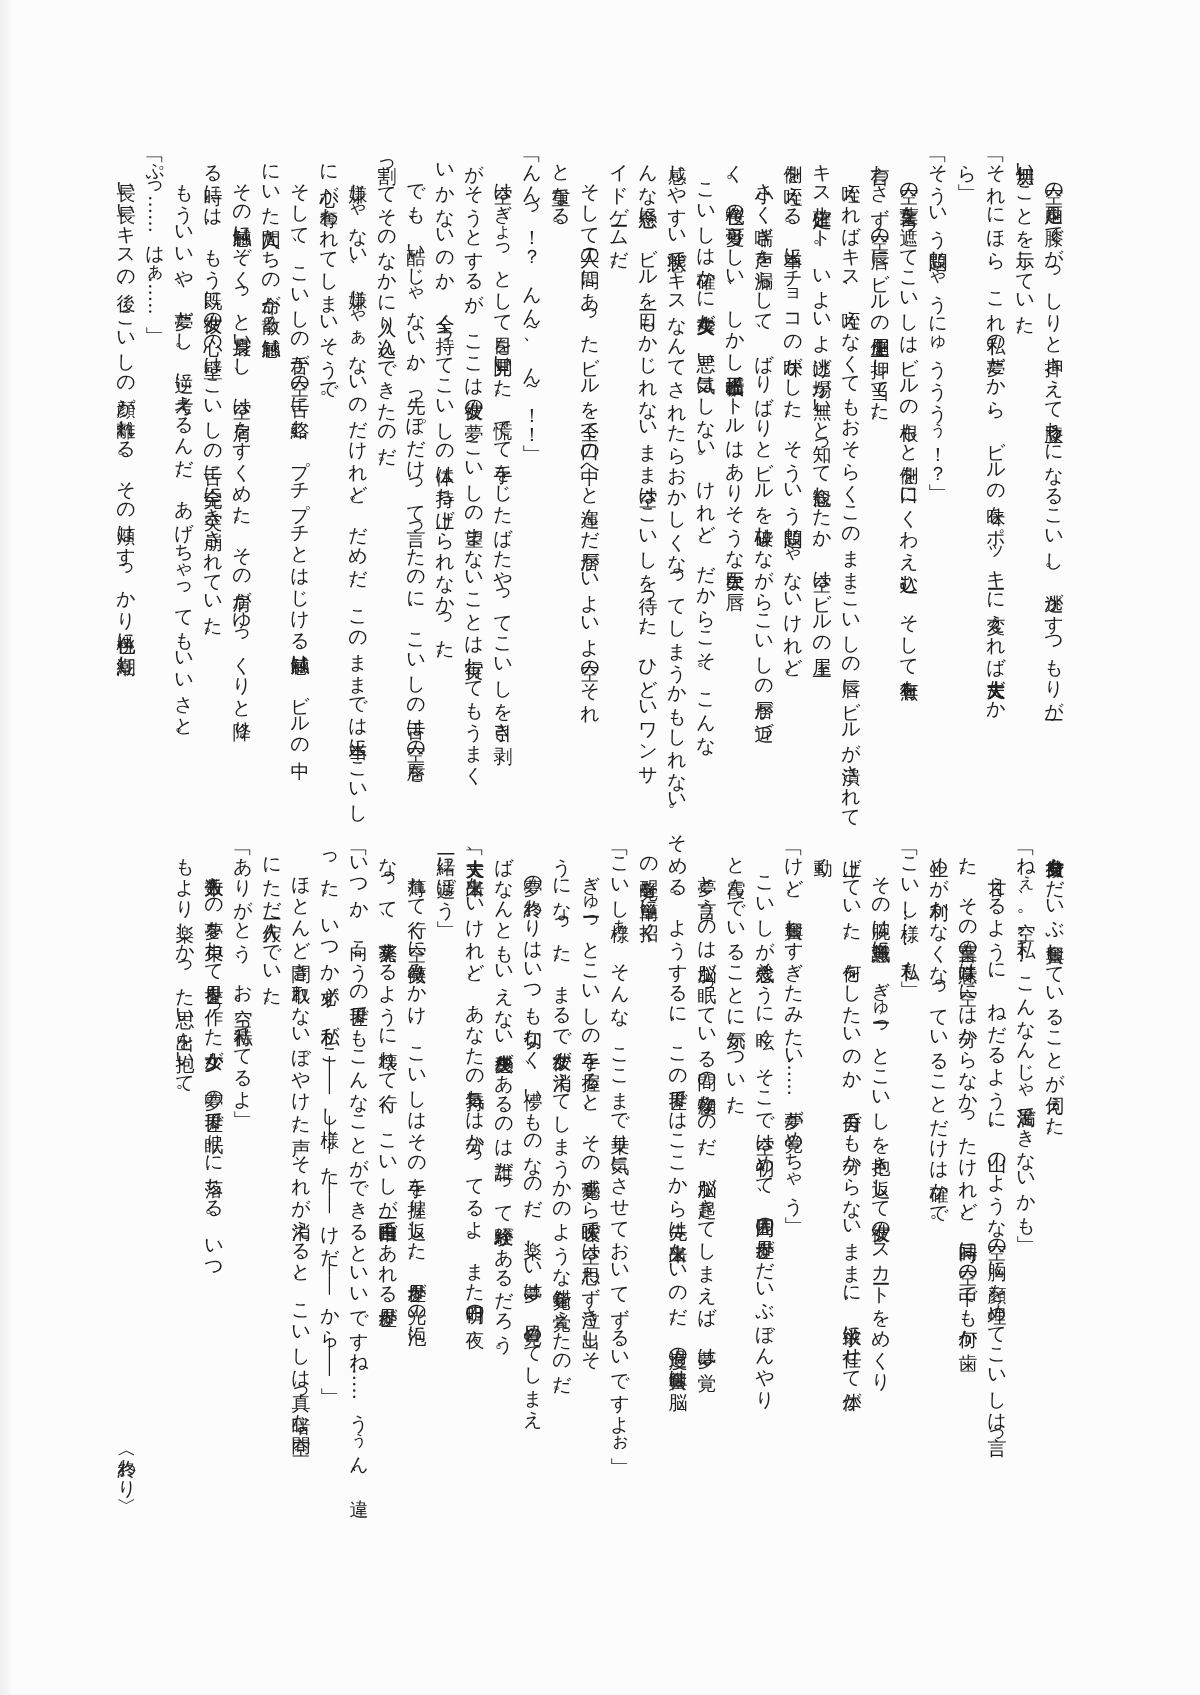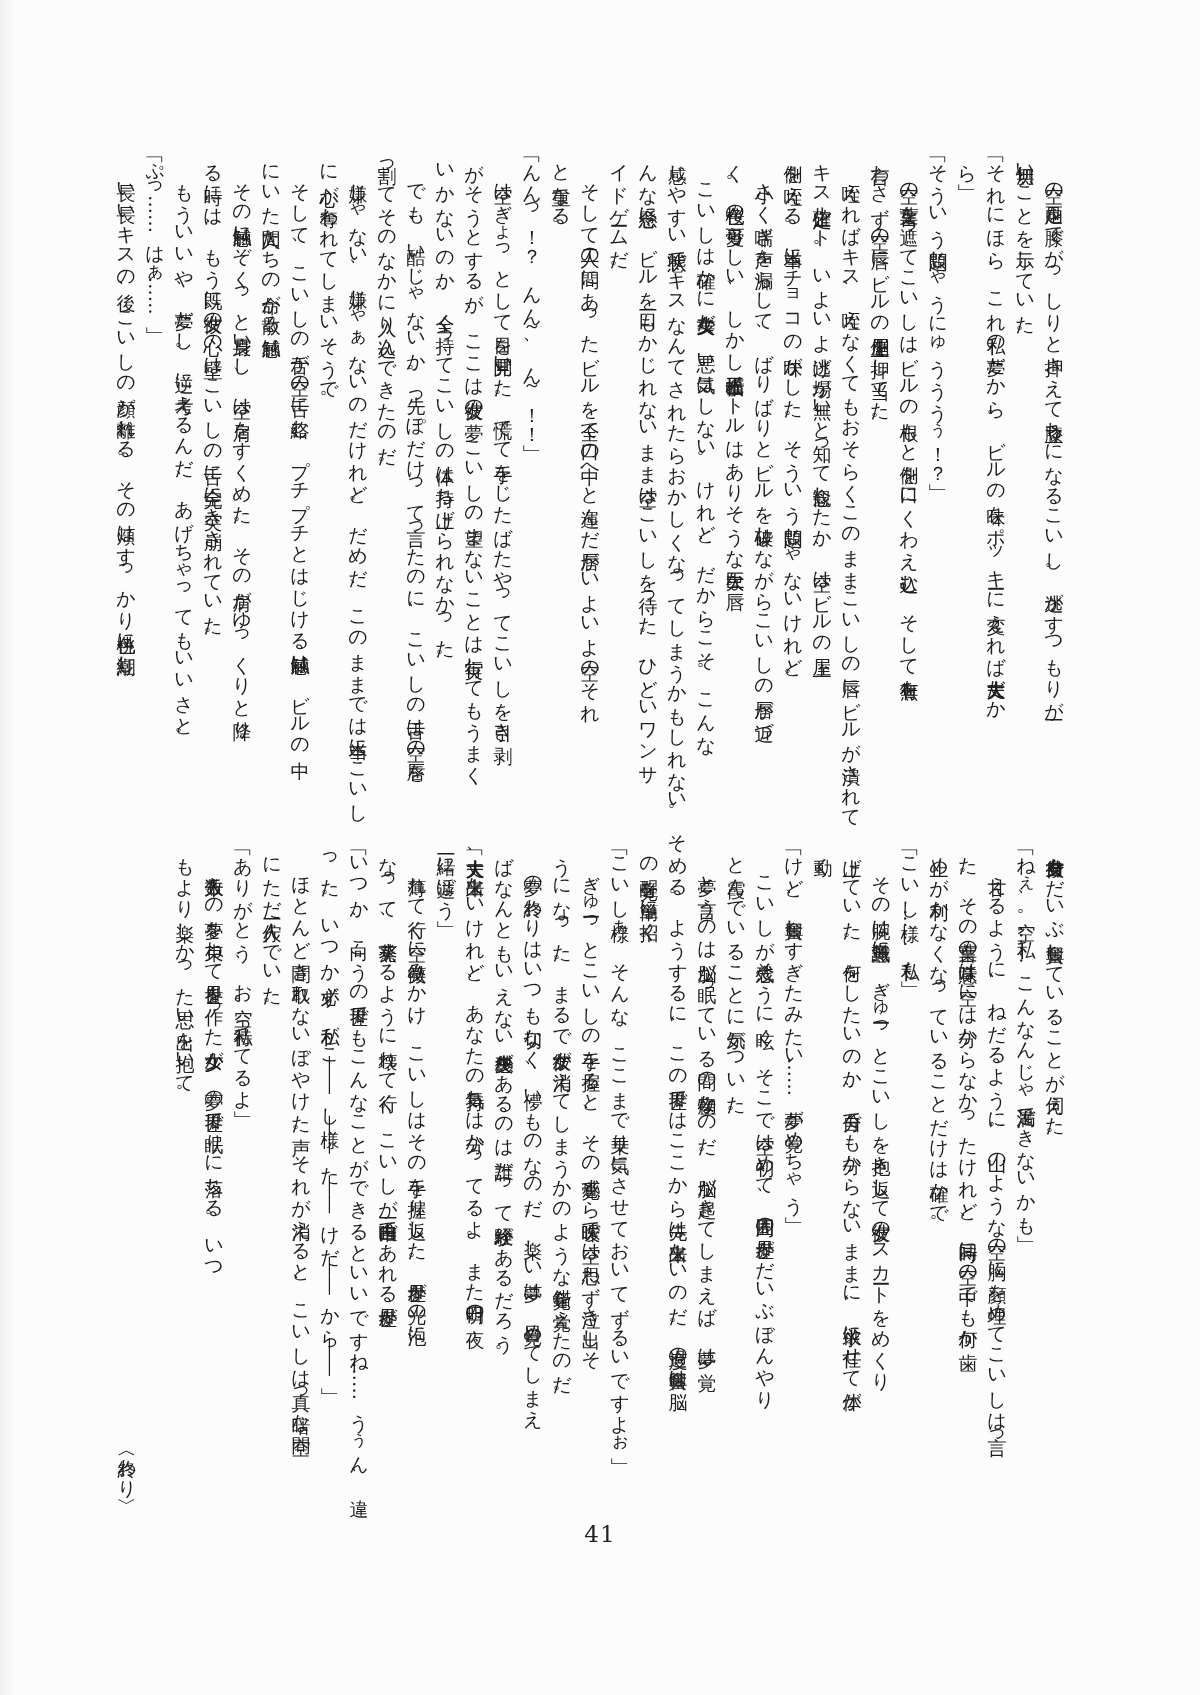--- a/index.html
+++ b/index.html
@@ -136,14 +136,13 @@
       <p class="line">なって、蒸発するように壊れて行く。こいしが唯一自由であれる世界が。</p>
       <p class="line">「いつか、向こうの世界でもこんなことができるといいですね……うぅん、違</p>
       <p class="line">った。いつか必ず、私がこ――し様――た――けだ――から――」</p>
       <p class="line indent">ほとんど聞き取れないぼやけた声。それが消えると、こいしは真っ暗な空間</p>
       <p class="line">にただ一人佇んでいた。</p>
       <p class="line">「ありがとう、お空。私待ってるよ」</p>
       <p class="line indent">数千人もの夢を束ねて世界を作った少女が、夢の世界で眠りに落ちる。いつ</p>
       <p class="line">もより楽しかった思い出を抱いて。</p>
       <p class="line gap-before align-end">〈終わり〉</p>
     </div>
-  <div class="page-number">41</div>
 </div>
 
 </body></html>

